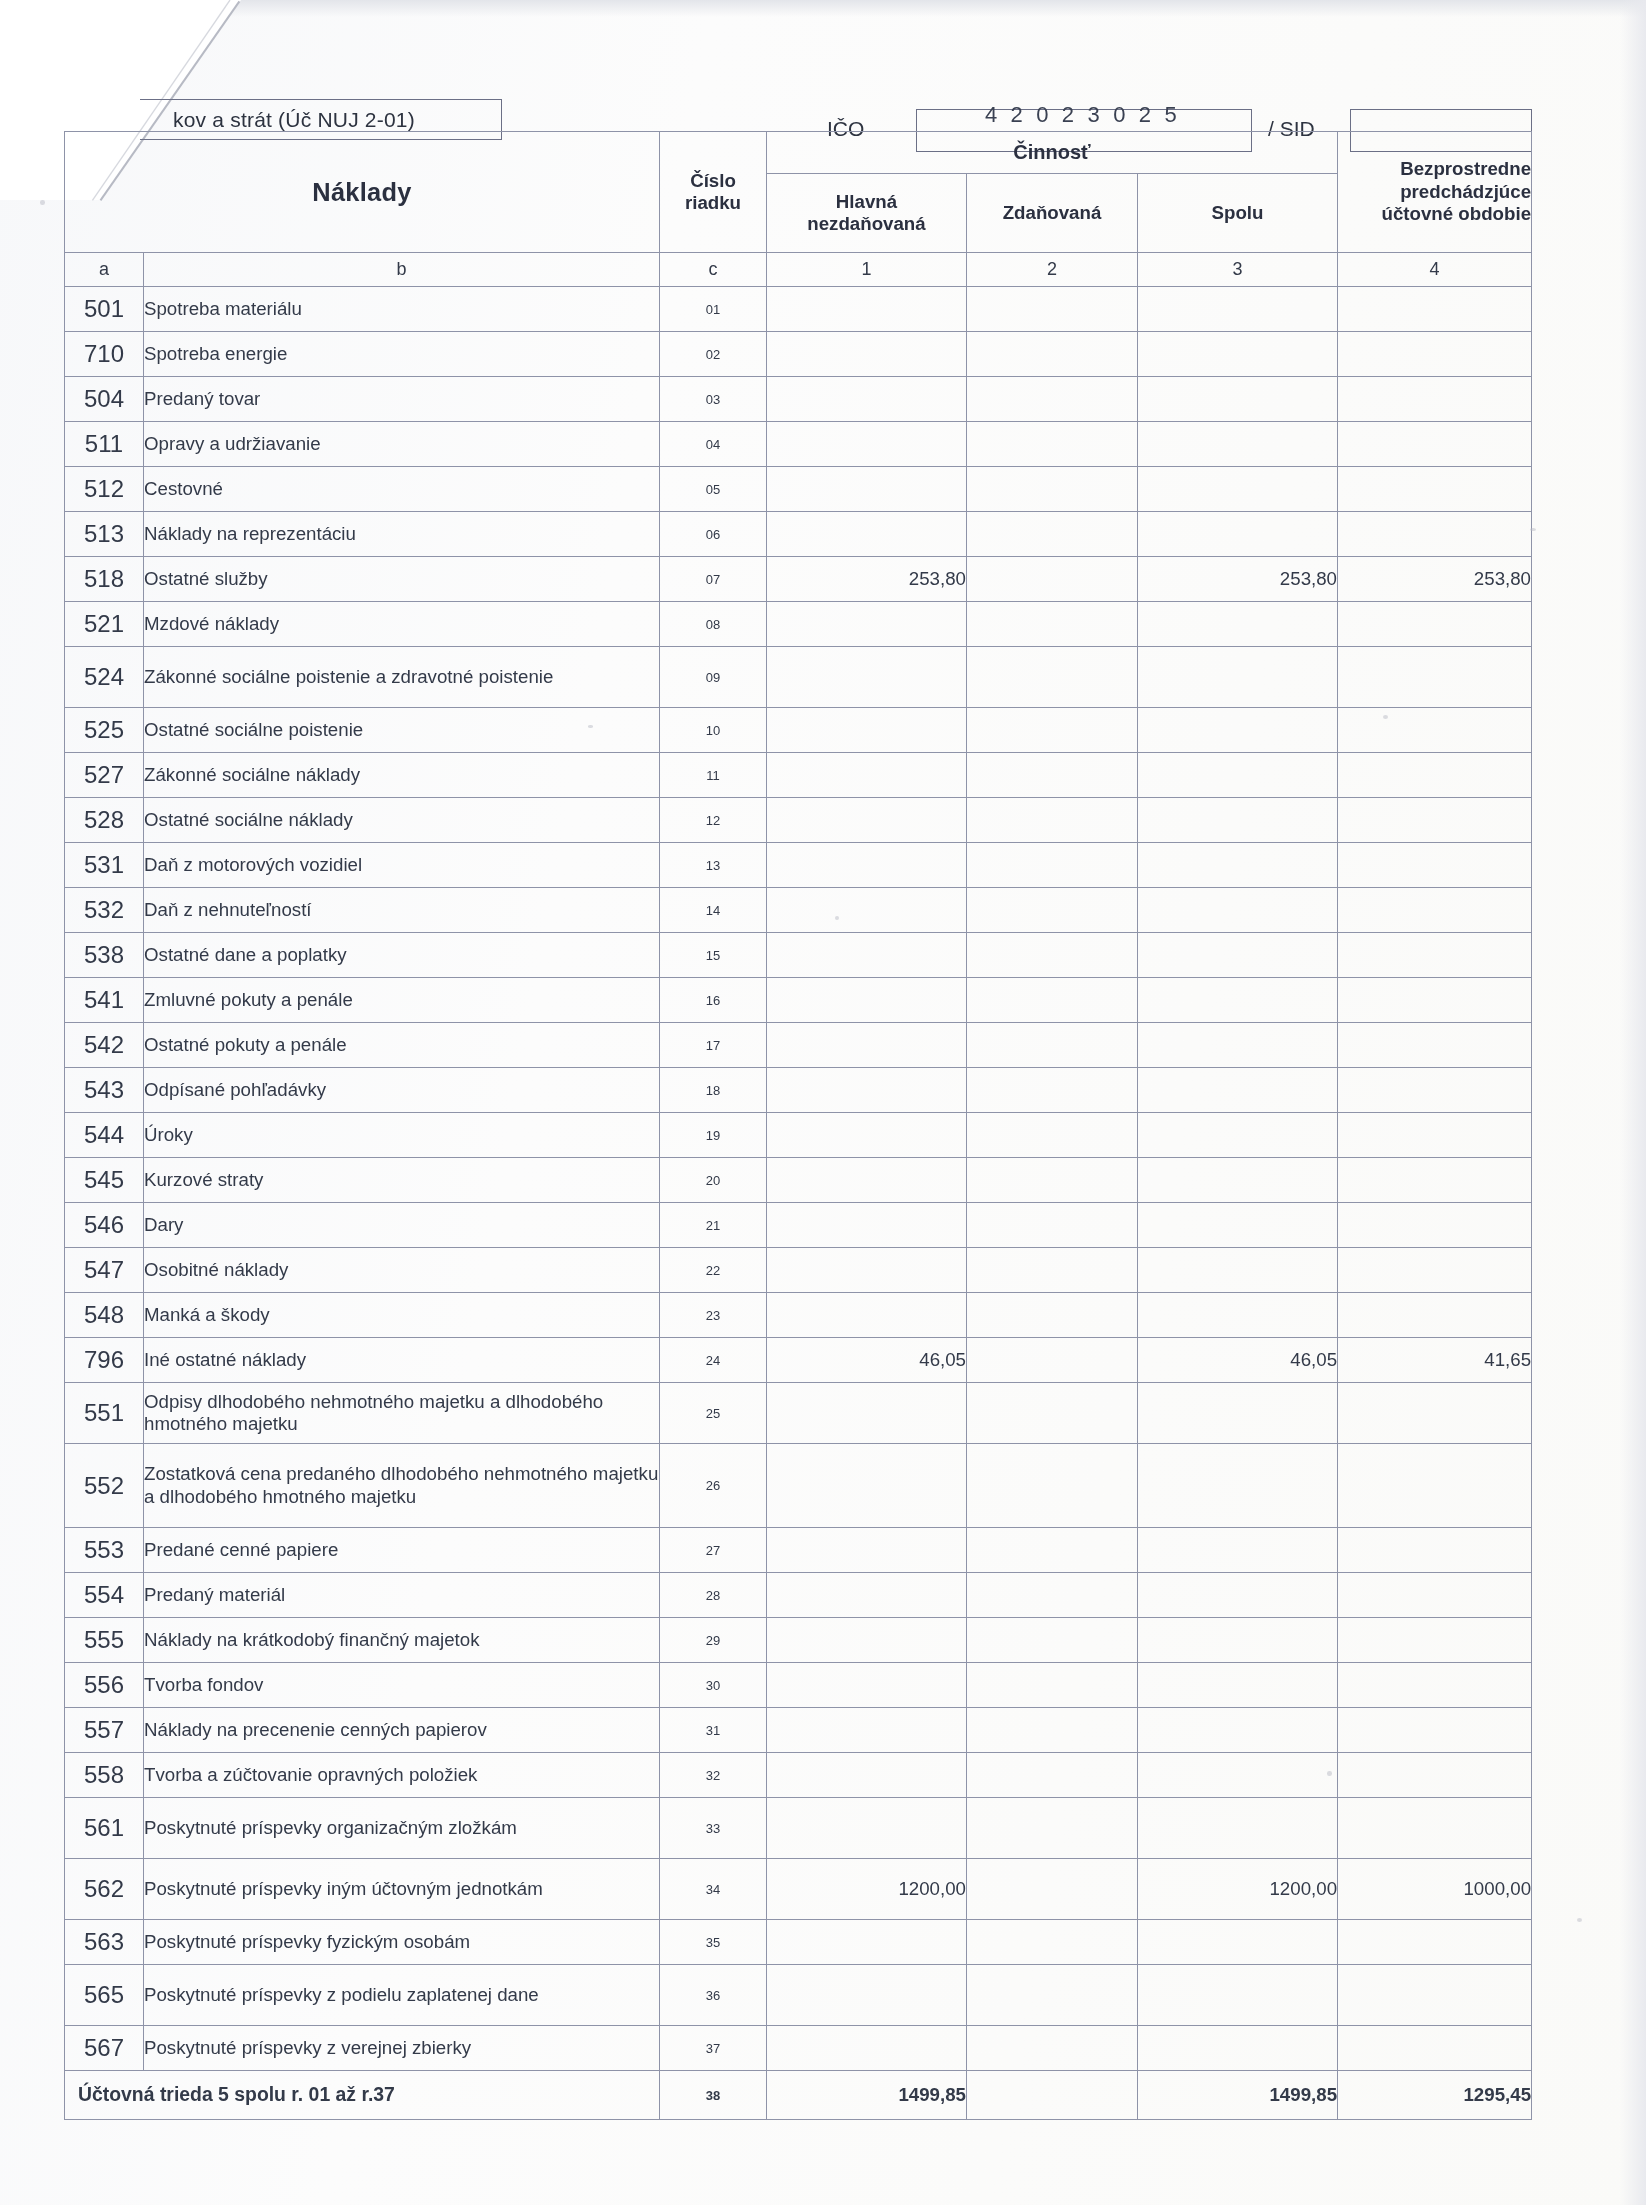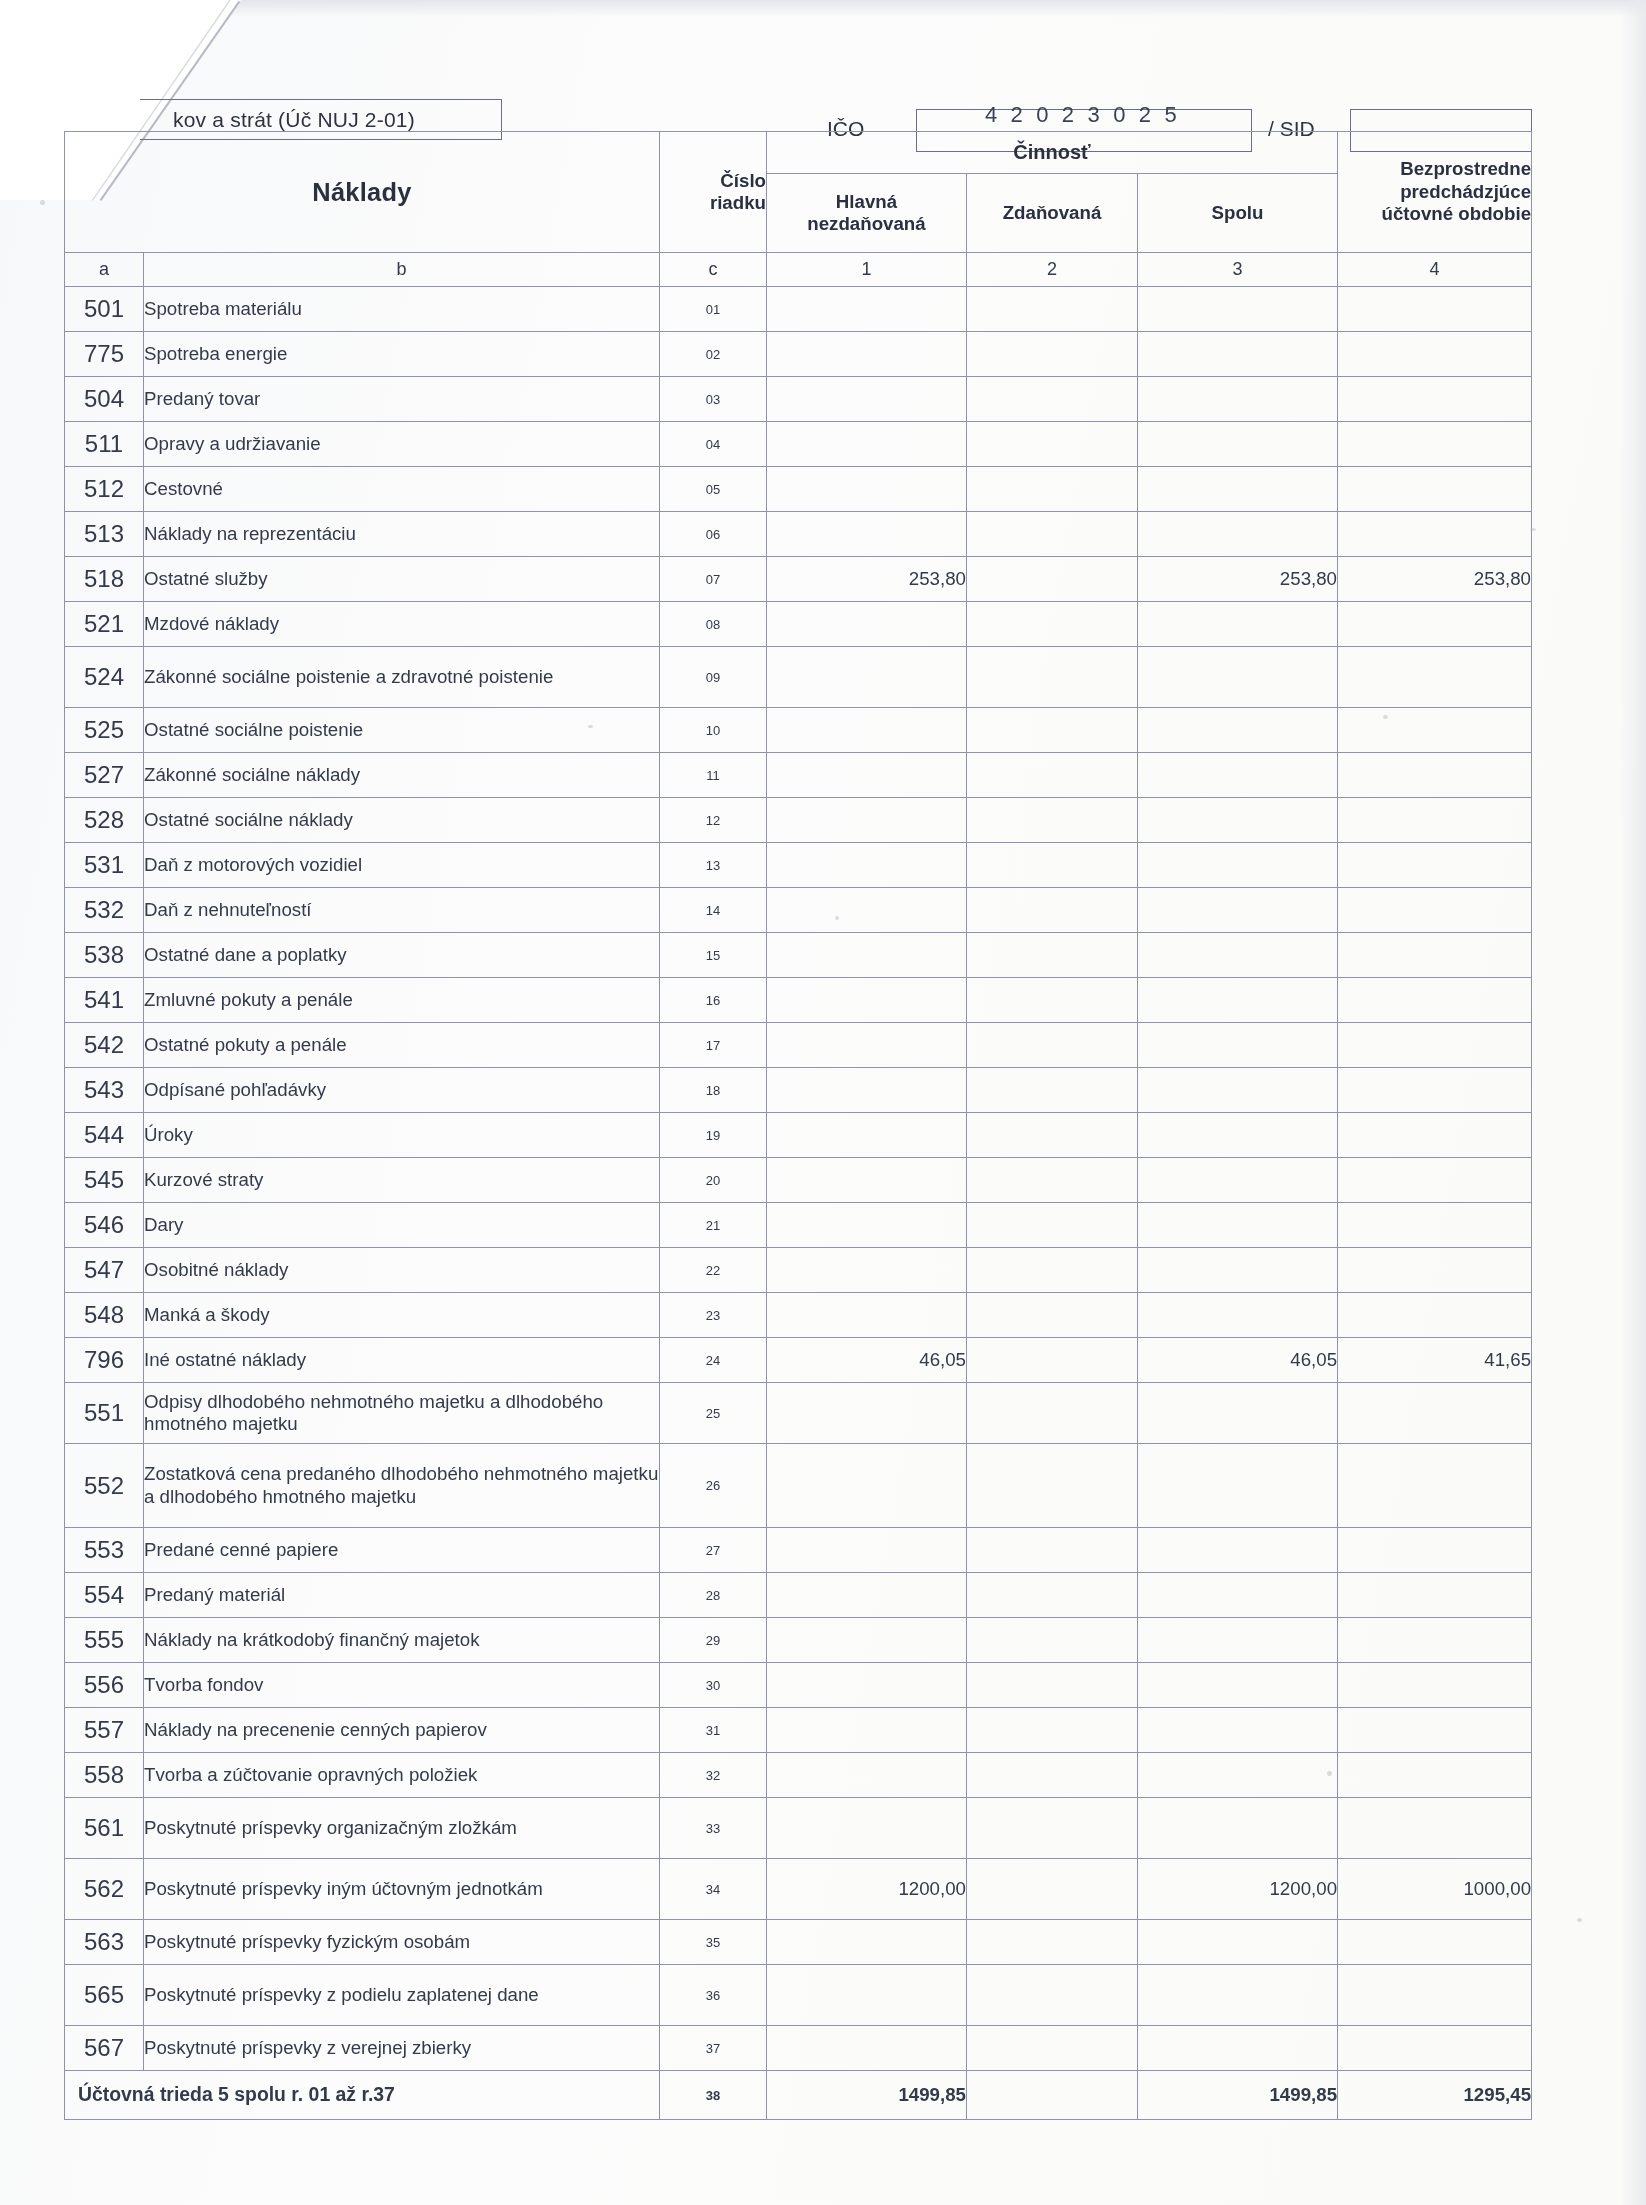--- a/index.html
+++ b/index.html
@@ -135,21 +135,21 @@
   col.c-v4     { width: 194px; }
 
   .hdr-main {
     text-align: center;
     font-size: 25.4px;
     letter-spacing: 0.3px;
     color: #2b3040;
     height: 119px;
   }
   .hdr-sub {
-    text-align: right;
+    text-align: center;
     font-size: 18.7px;
     line-height: 1.18;
     color: #2b3040;
     height: 119px;
   }
   .hdr-cinnost {
     text-align: center;
     font-size: 20px;
     color: #2b3040;
     height: 41px;
@@ -298,21 +298,21 @@
         <tr>
           <td class="acct">501</td>
           <td class="name">Spotreba materiálu</td>
           <td class="rowno">01</td>
           <td class="val"></td>
           <td class="val"></td>
           <td class="val"></td>
           <td class="val"></td>
         </tr>
         <tr>
-          <td class="acct">775</td>
+          <td class="acct">710</td>
           <td class="name">Spotreba energie</td>
           <td class="rowno">02</td>
           <td class="val"></td>
           <td class="val"></td>
           <td class="val"></td>
           <td class="val"></td>
         </tr>
         <tr>
           <td class="acct">504</td>
           <td class="name">Predaný tovar</td>

